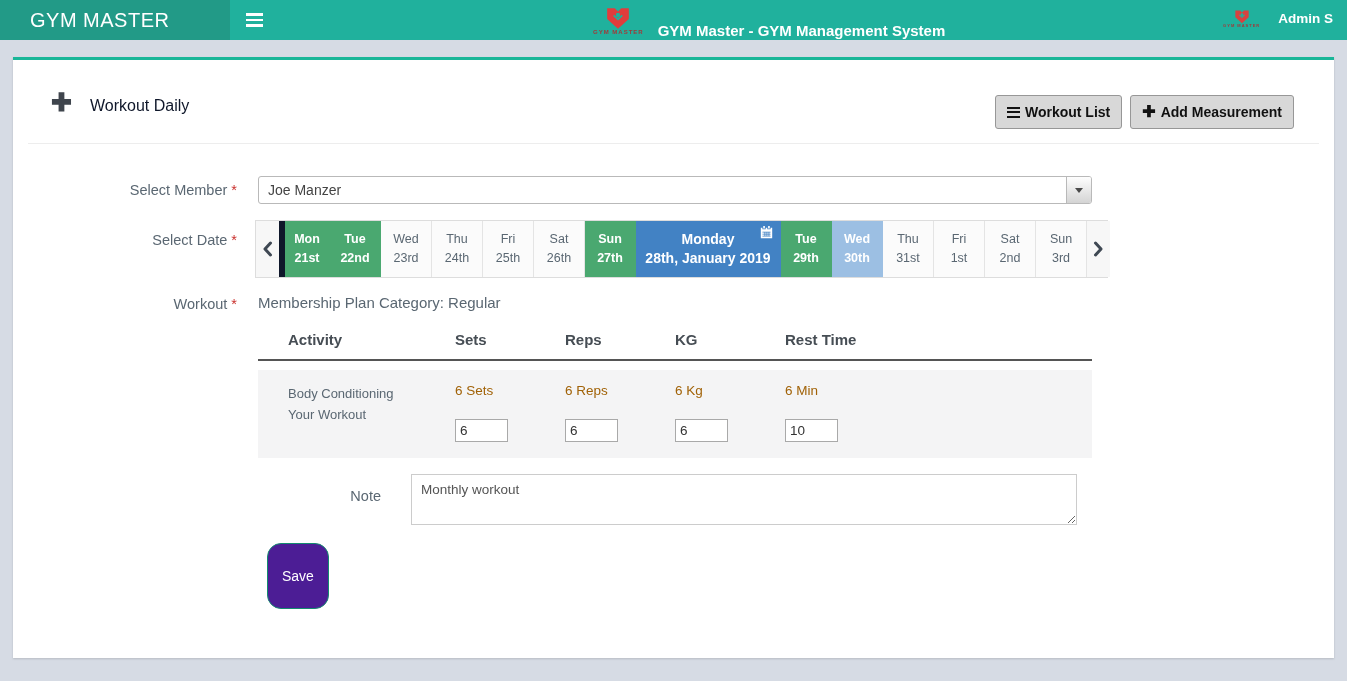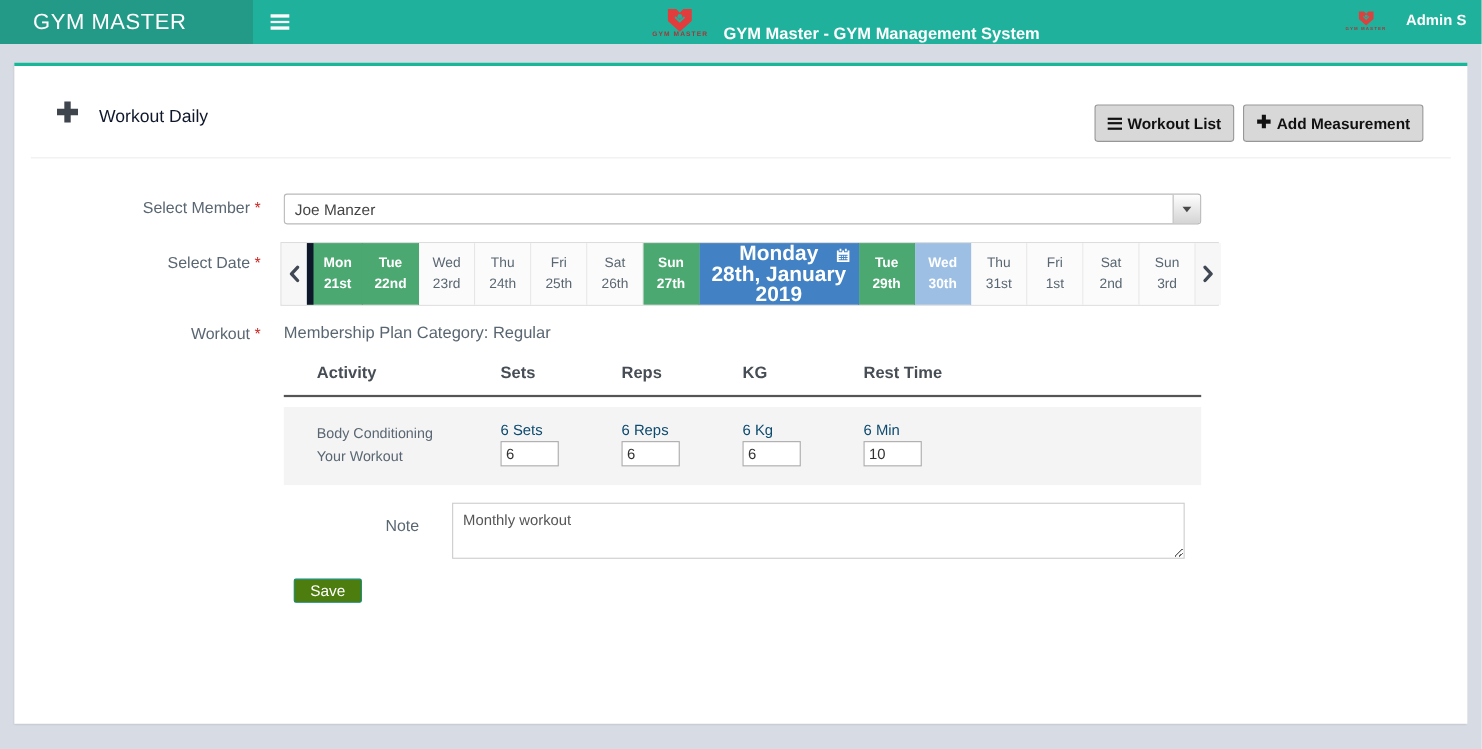--- a/index.html
+++ b/index.html
@@ -106,55 +106,55 @@
     width: 51px; flex: none; display: flex; flex-direction: column;
     align-items: center; justify-content: center; cursor: pointer;
     font-size: 12.5px; line-height: 19px; color: #5a6772;
     background: #fbfbfb; border-right: 1px solid #e4e4e4; text-align: center;
   }
   .date-cell:first-of-type { border-left: 6px solid #0f172a; }
   .state-green { background: #4aa870; color: #fff; font-weight: bold; border-right-color: #4aa870; }
   .state-lightblue { background: #9cbfe3; color: #fff; font-weight: bold; border-right-color: #9cbfe3; }
   .state-selected {
     width: 145px; background: #4282c4; color: #fff; font-weight: bold;
-    border-right-color: #4282c4; position: relative; font-size: 19px;
+    border-right-color: #4282c4; position: relative; font-size: 14px;
   }
   .state-selected .cal-icon { position: absolute; top: 5px; right: 7px; }
 
   
   .plan-category { font-size: 15px; color: #5a6772; margin-bottom: 20px; }
   .wk-table { width: 834px; }
   .wk-head { display: flex; padding-bottom: 11px; border-bottom: 2px solid #555; }
   .wk-head span { font-size: 15px; font-weight: bold; color: #464d54; }
   .wk-col1 { width: 197px; padding-left: 30px; flex: none; }
   .wk-col  { width: 110px; flex: none; }
   .wk-col5 { flex: 1; }
   .wk-row { display: flex; background: #f4f4f5; margin-top: 9px; padding: 13px 0 16px 0; }
   .activity-name, .activity-sub { font-size: 13px; line-height: 21px; color: #5a6772; }
-  .field-label { font-size: 13.5px; color: #0c4a6e; display: block; margin-bottom: 3px; }
+  .field-label { font-size: 13.5px; color: #a16207; display: block; margin-bottom: 21px; }
   .field-input {
     width: 53px; height: 23px; border: 1px solid #a9a9a9; background: #fff;
     font-size: 13.5px; color: #333; padding: 1px 4px;
     font-family: "Liberation Sans", sans-serif;
   }
 
   
   .row-note { margin-top: 14px; }
   .row-note .form-label { width: 398px; padding-right: 30px; padding-top: 14px; }
   .note-area {
     width: 666px; height: 51px; border: 1px solid #ccc;
     font-family: "Liberation Sans", sans-serif; font-size: 13.5px; color: #555;
     padding: 7px 9px; resize: both;
   }
 
   
   .row-save { margin-top: 18px; margin-left: 254px; }
   .btn-save {
-    background: #4d7c0f; border: 1px solid #138a70; color: #fff;
-    font-size: 14px; padding: 2px 14px; border-radius: 2px; cursor: pointer;
+    background: #4c1d95; border: 1px solid #138a70; color: #fff;
+    font-size: 14px; padding: 24px 14px; border-radius: 14px; cursor: pointer;
     font-family: "Liberation Sans", sans-serif;
   }
 </style>
 </head>
 <body>
 
 <header class="app-header">
   <div class="brand">
     <span>GYM MASTER</span>
   </div>

